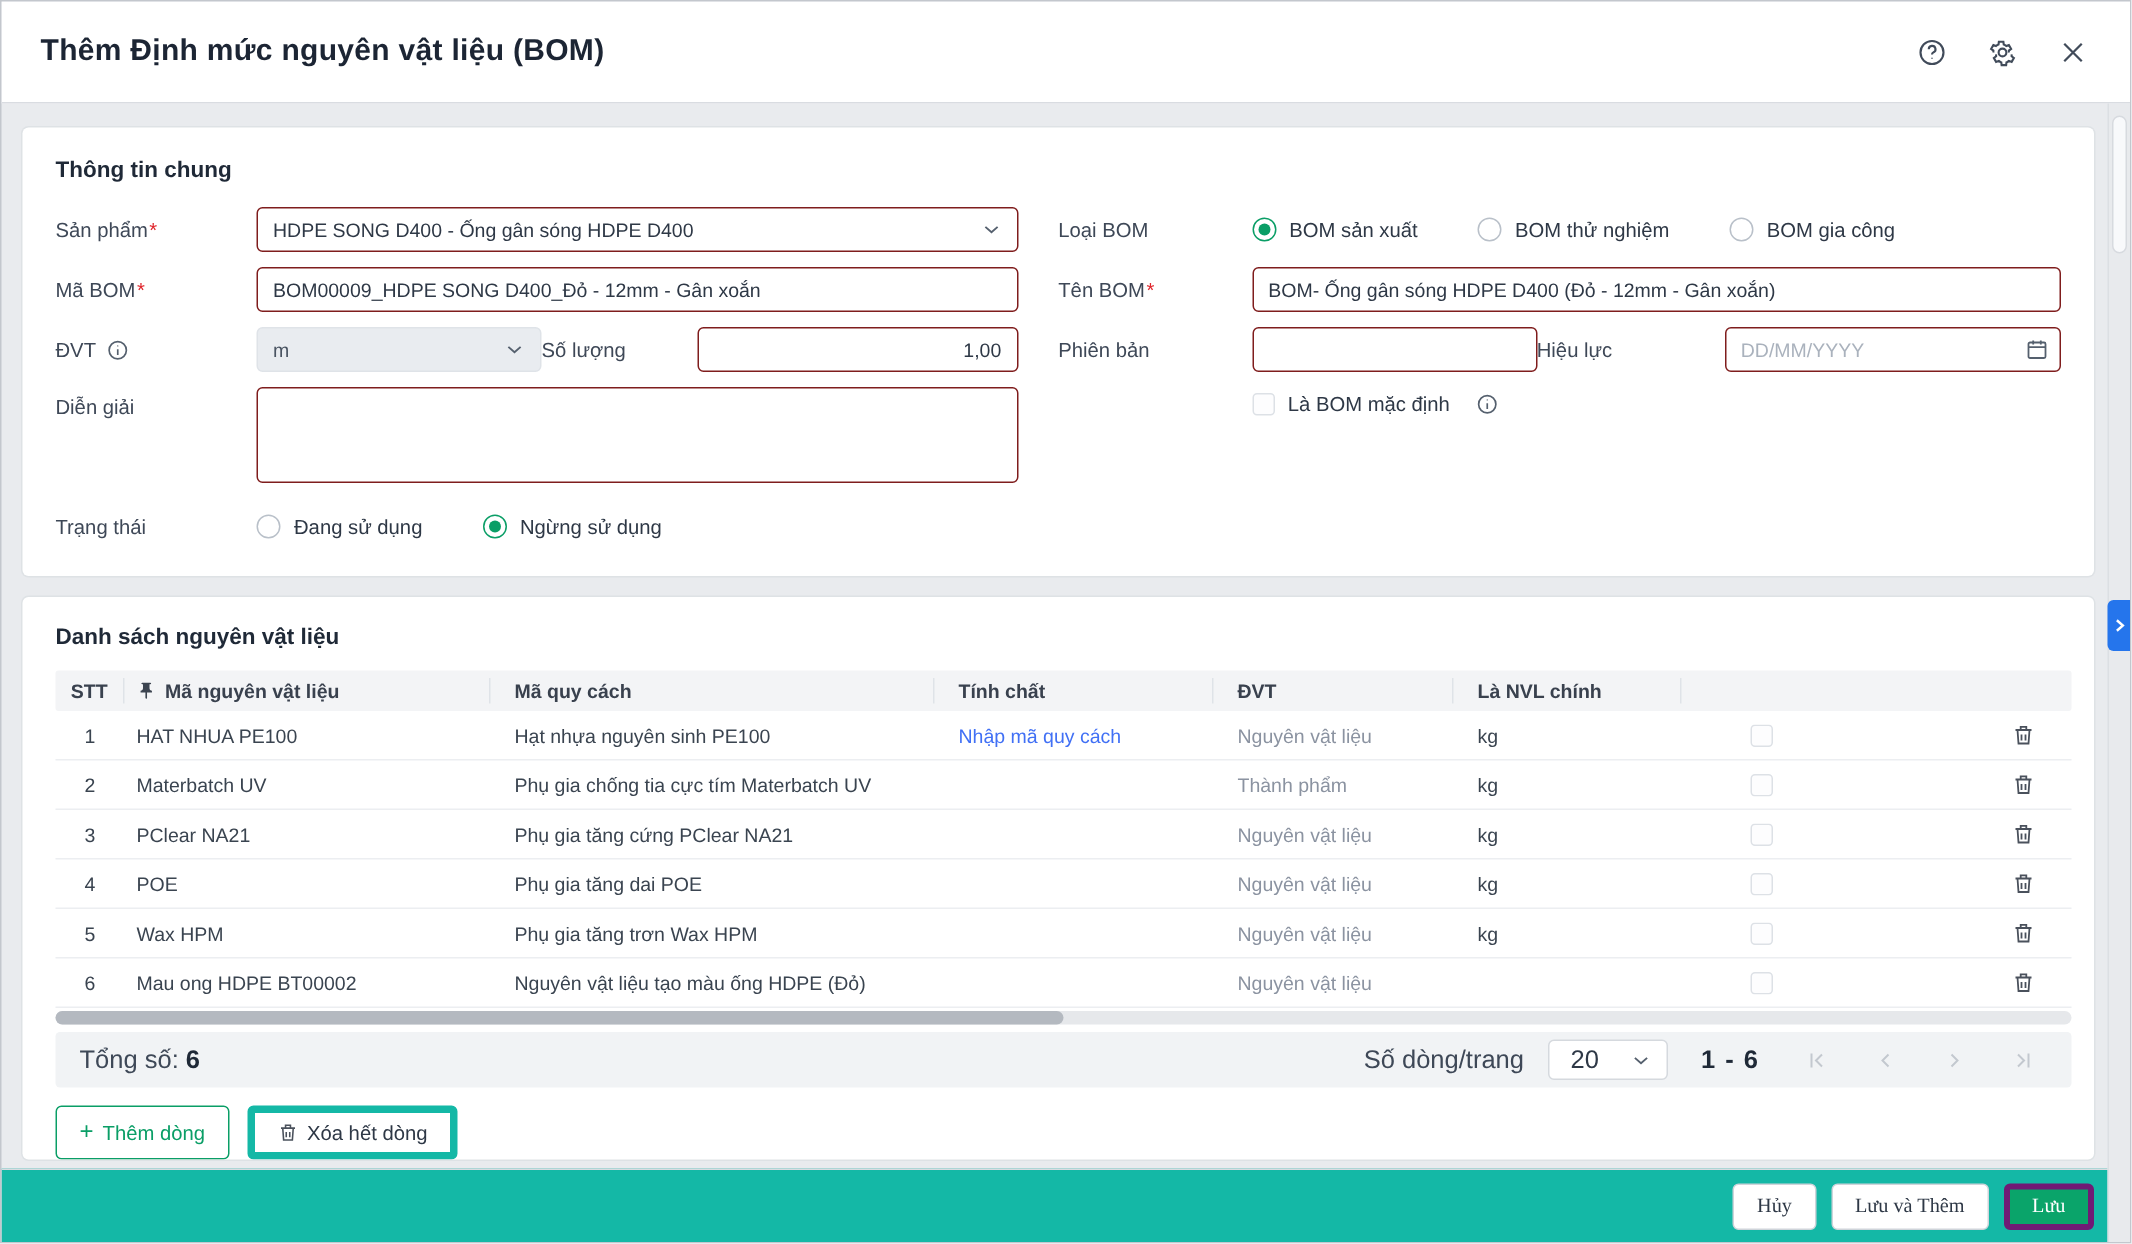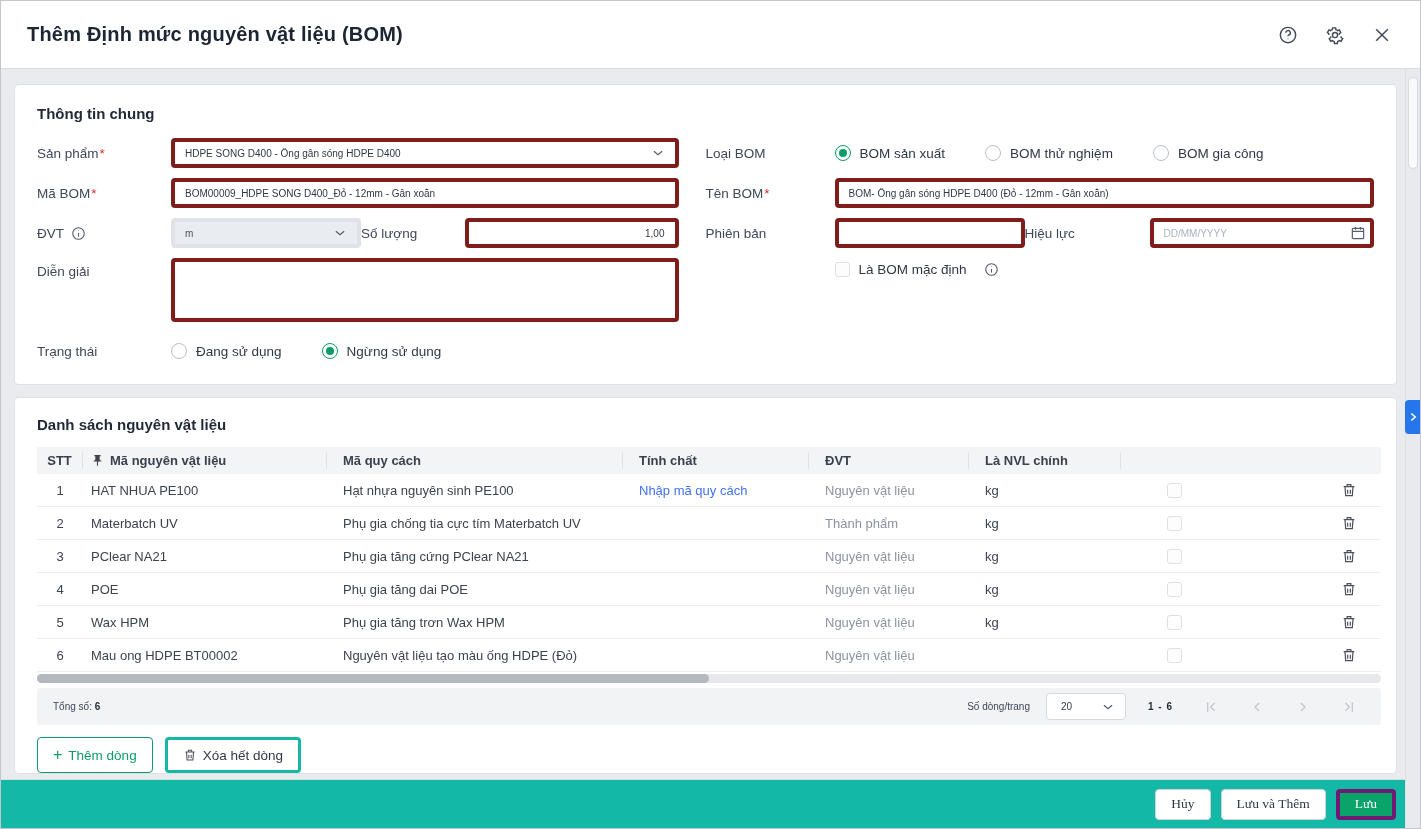--- a/index.html
+++ b/index.html
@@ -26,22 +26,22 @@
   
   .form { margin-top:16px; }
   .frow { display:flex; margin-bottom:10px; }
   .frow:last-child { margin-bottom:0; }
   .fcol { width:50%; display:flex; align-items:center; min-height:30px; }
   .fcol.top { align-items:flex-start; }
   .flabel { width:134px; flex-shrink:0; font-size:13.5px; color:#3e4857; display:flex; align-items:center; gap:7px; }
   .flabel-r { width:129px; }
   .flabel-mid { flex-shrink:0; font-size:13.5px; color:#3e4857; }
   .req { color:#e0282e; margin-left:1px; }
-  .input, .select, .textarea { border:4px solid #7f1d1d; border-radius:4px; background:#fff;
-        font-size:10px; color:#2e3846; font-family:inherit; }
+  .input, .select, .textarea { border:1px solid #7f1d1d; border-radius:4px; background:#fff;
+        font-size:13px; color:#2e3846; font-family:inherit; }
   .input { height:30px; padding:0 10px; outline:none; }
   .input::placeholder { color:#aab2bd; }
   .input.num { text-align:right; }
   .select { height:30px; display:flex; align-items:center; padding:0 10px; cursor:pointer; justify-content:space-between; gap:8px; }
   .select .select-value { white-space:nowrap; overflow:hidden; text-overflow:ellipsis; }
   .select-disabled { background:#e9ecf0; border-color:#dfe3e8; color:#4a5462; cursor:default; }
   .chev { color:#55606e; display:inline-flex; flex-shrink:0; }
   .chev svg { width:14px; height:14px; }
   .grow { flex:1; min-width:0; }
   .w190 { width:190px; flex-shrink:0; }
@@ -88,36 +88,36 @@
   .td-check { display:flex; justify-content:center; padding:0 30px 0 0; }
   .td-del { display:flex; justify-content:flex-end; padding-right:24px; }
   .trash { width:16px; height:16px; color:#4a515c; cursor:pointer; display:inline-flex; }
   .trash svg { width:16px; height:16px; }
 
   .hscroll { margin-top:2px; height:9px; width:1344px; background:#e6e8eb; border-radius:5px; }
   .hthumb { width:50%; height:9px; background:#b4b9c0; border-radius:5px; }
 
   .tfoot { margin-top:5px; width:1344px; height:37px; background:#f1f3f5; border-radius:3px;
            display:flex; align-items:center; justify-content:space-between; padding:0 24px 0 16px;
-           font-size:10px; color:#3e4857; }
+           font-size:17px; color:#3e4857; }
   .tfoot-left b { color:#1f2937; }
   .tfoot-right { display:flex; align-items:center; }
   .pp-select { margin-left:16px; width:80px; height:27px; background:#fff; border:1px solid #d5d9de;
            border-radius:4px; display:flex; align-items:center; justify-content:space-between;
            padding:0 10px 0 14px; cursor:pointer; color:#2e3846; }
   .range { margin-left:22px; color:#1f2937; font-weight:700; letter-spacing:1px; }
   .pg-icon { margin-left:30px; width:16px; height:16px; color:#c3c8cf; display:inline-flex; cursor:default; }
   .pg-icon svg { width:16px; height:16px; }
 
   .table-actions { margin-top:12px; display:flex; gap:12px; }
   .btn { display:inline-flex; align-items:center; gap:6px; height:36px; padding:0 15px; border-radius:4px;
          font-size:13.5px; font-family:inherit; cursor:pointer; background:#fff; }
   .btn-outline-green { border:1px solid #0a9e66; color:#0a9e66; font-weight:400; }
   .btn-outline-green .plus { font-size:16px; line-height:1; }
-  .btn-outline-gray { border:3px solid #14b8a6; color:#2e3846; }
+  .btn-outline-gray { border:5px solid #14b8a6; color:#2e3846; }
   .btn-outline-gray .trash { color:#4a515c; width:14px; height:14px; }
   .btn-outline-gray .trash svg { width:14px; height:14px; }
 
   
   .footerbar { height:49px; background:#14b8a6; border-top:1px solid #d9dce1; flex-shrink:0;
                display:flex; align-items:center; justify-content:flex-end; gap:10px; padding:0 24px;font-family:Liberation Serif, serif; }
   .fbtn { height:31px; padding:0 15px; border-radius:4px; font-size:13.5px; font-family:inherit; cursor:pointer; }
   .fbtn-outline { background:#fff; border:1px solid #cfd4da; color:#2e3846; }
   .fbtn-primary { background:#0aa46a; border:4px solid #701a75; color:#fff; }
 

